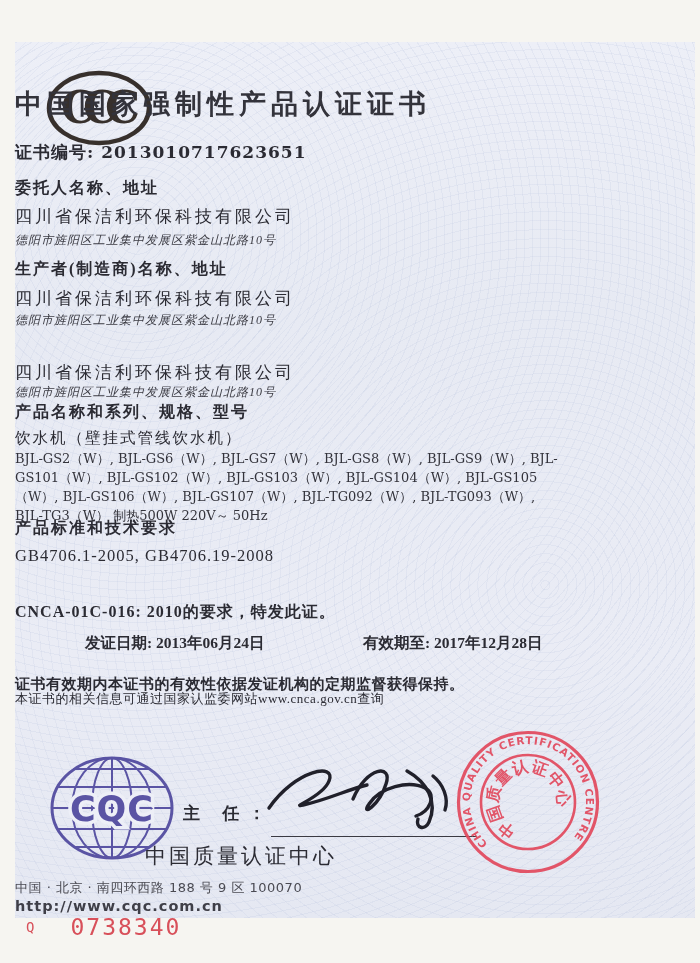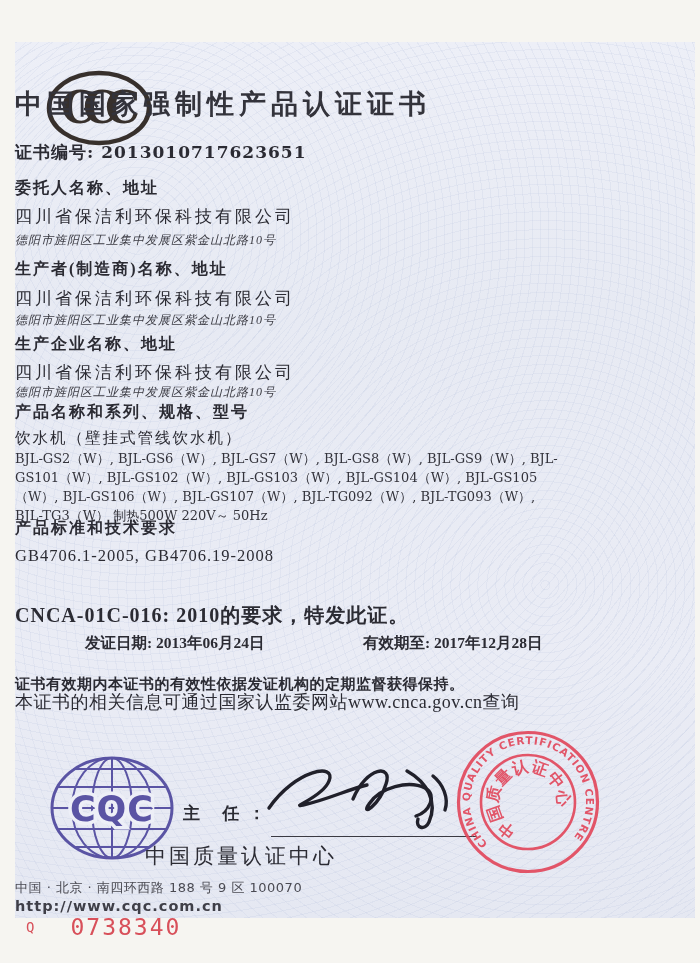--- a/index.html
+++ b/index.html
@@ -26,26 +26,26 @@
   .s0h{top:136px;} .s0n{top:163px;} .s0a{top:190px;}
   .s1h{top:217px;} .s1n{top:245px;} .s1a{top:270px;}
   .s2h{top:292px;} .s2n{top:319px;} .s2a{top:342px;}
   .s3h{top:360px;}
   .prod{top:386px;font-size:15.5px;letter-spacing:2px;}
   .models{top:408px;font-size:13px;line-height:1.45;font-family:"DejaVu Serif",serif;color:#33333b;}
   .models div{white-space:nowrap;}
   .stdh{top:476px;}
   .stdv{top:504px;font-size:16.5px;font-family:Liberation Serif, serif;letter-spacing:1px;}
   .rule1{top:538px;font-size:16px;font-weight:bold;letter-spacing:1px;}
-  .rule2{top:560px;font-size:20px;font-weight:bold;letter-spacing:1px;}
+  .rule2{top:560px;font-size:16px;font-weight:bold;letter-spacing:1px;}
   .dates{top:591px;font-size:15.5px;font-weight:bold;}
   .dates .d1{position:absolute;left:70px;}
   .dates .d2{position:absolute;left:348px;}
   .valid{top:633px;font-size:15px;font-weight:bold;letter-spacing:0.5px;}
-  .info{top:648px;font-size:18px;letter-spacing:0.5px;font-family:Liberation Serif, serif;}
+  .info{top:648px;font-size:13px;letter-spacing:0.5px;font-family:Liberation Serif, serif;}
   .ccc{position:absolute;left:28px;top:26px;width:112px;height:80px;}
   .cqc{position:absolute;left:33px;top:712px;width:128px;height:108px;}
   .director{position:absolute;left:168px;top:760px;font-size:17px;font-weight:bold;letter-spacing:9px;white-space:nowrap;}
   .sig{position:absolute;left:242px;top:712px;width:230px;height:80px;}
   .sigline{position:absolute;left:256px;top:794px;width:206px;border-top:1.6px solid #3a3a42;}
   .org{top:800px;left:130px;right:200px;font-size:21px;letter-spacing:3px;font-weight:500;}
   .cnaddr{top:837px;font-size:13px;font-family:"DejaVu Sans",sans-serif;color:#4a4a52;letter-spacing:0.5px;}
   .url{top:856px;font-size:14.5px;font-weight:bold;font-family:"DejaVu Sans",sans-serif;color:#3f3f48;letter-spacing:1px;}
   .stamp{position:absolute;left:440px;top:687px;width:146px;height:146px;opacity:0.93;}
   .serial{position:absolute;left:26px;top:914px;color:#d8505a;font-family:"DejaVu Sans Mono",monospace;white-space:nowrap;}
@@ -70,21 +70,20 @@
   </div>
 
   <div class="blk hdr s0h">委托人名称、地址</div>
   <div class="blk nm  s0n">四川省保洁利环保科技有限公司</div>
   <div class="blk addr s0a">德阳市旌阳区工业集中发展区紫金山北路10号</div>
 
   <div class="blk hdr s1h">生产者(制造商)名称、地址</div>
   <div class="blk nm  s1n">四川省保洁利环保科技有限公司</div>
   <div class="blk addr s1a">德阳市旌阳区工业集中发展区紫金山北路10号</div>
 
-  <div class="blk hdr s2h">生产企业名称、地址</div>
   <div class="blk nm  s2n">四川省保洁利环保科技有限公司</div>
   <div class="blk addr s2a">德阳市旌阳区工业集中发展区紫金山北路10号</div>
 
   <div class="blk hdr s3h">产品名称和系列、规格、型号</div>
   <div class="blk prod">饮水机（壁挂式管线饮水机）</div>
 
   <div class="blk models">
     <div>BJL-GS2（W）, BJL-GS6（W）, BJL-GS7（W）, BJL-GS8（W）, BJL-GS9（W）, BJL-</div>
     <div>GS101（W）, BJL-GS102（W）, BJL-GS103（W）, BJL-GS104（W）, BJL-GS105</div>
     <div>（W）, BJL-GS106（W）, BJL-GS107（W）, BJL-TG092（W）, BJL-TG093（W）,</div>

